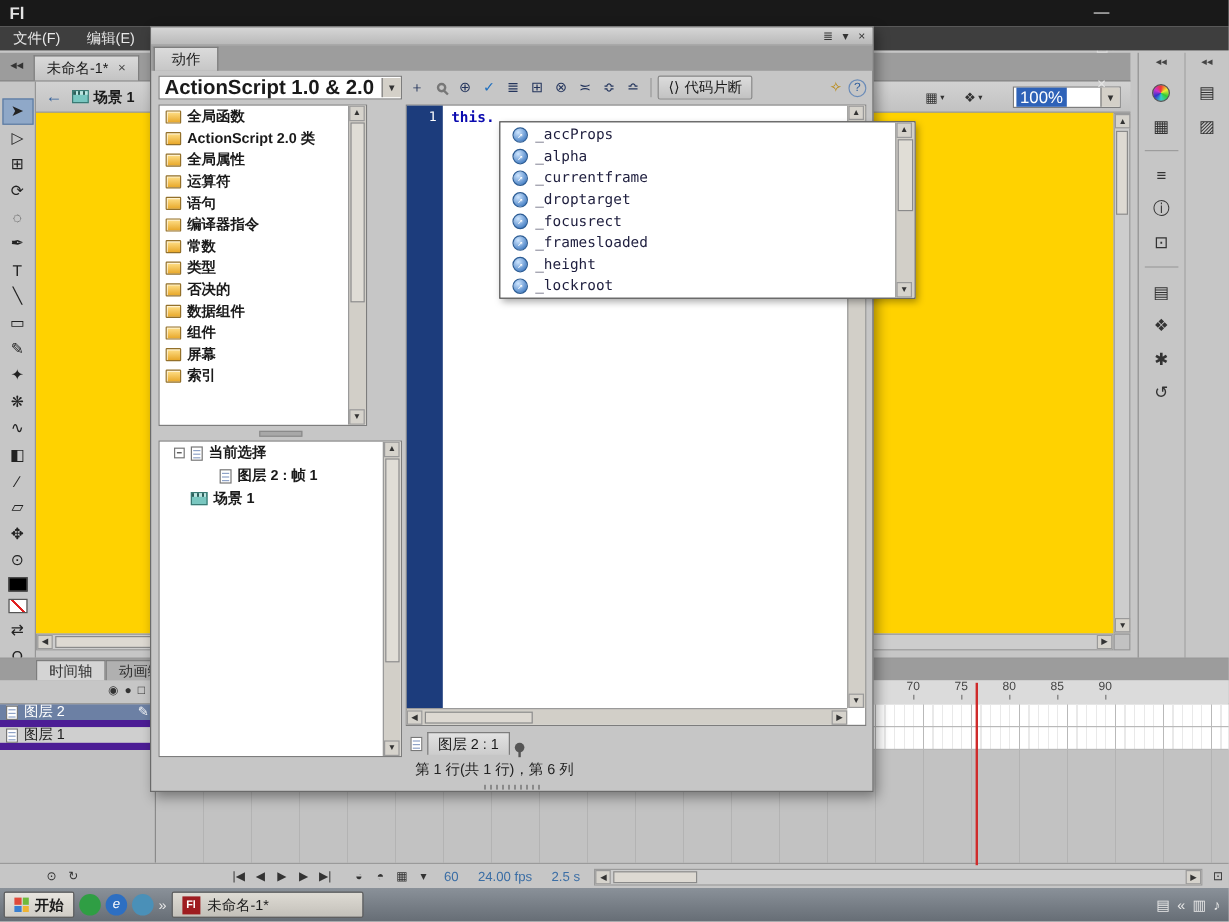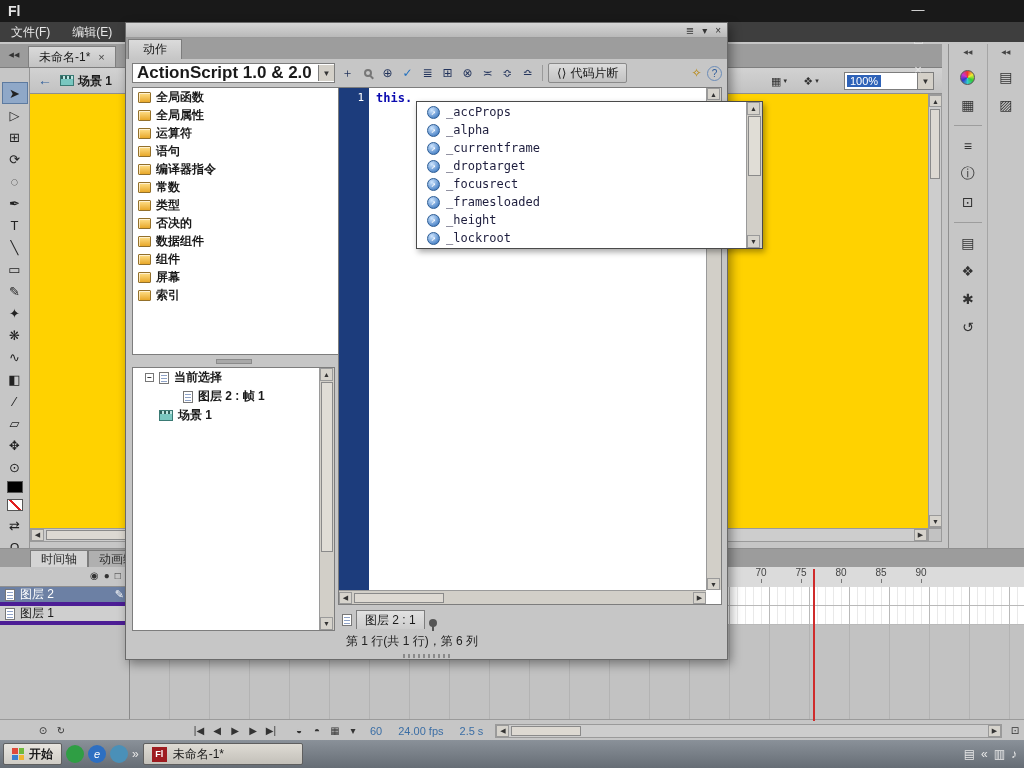--- a/index.html
+++ b/index.html
@@ -28,21 +28,21 @@
   .collapse-strip { width:28px; text-align:center; font-size:7px; color:#333; padding-bottom:8px; }
   .doc-tab { height:21px; background:linear-gradient(#dadada,#c3c3c3); border:1px solid #7f7f7f; border-bottom:none; display:flex; align-items:center; gap:8px; padding:0 10px; font-size:12px; }
   .doc-tab .x { color:#444; font-size:11px; }
 
   
   .editbar { position:absolute; top:68px; left:30px; width:912px; height:26px; background:linear-gradient(#d2d2d2,#c2c2c2); border-bottom:1px solid #8f8f8f; }
   .back-btn { position:absolute; left:6px; top:4px; width:18px; height:18px; color:#35629c; font-weight:bold; font-size:14px; text-align:center; }
   .scene-lbl { position:absolute; left:48px; top:5px; font-weight:bold; }
   .ebtn { position:absolute; top:4px; width:26px; height:18px; display:flex; align-items:center; justify-content:center; gap:2px; font-size:11px; color:#333; border:1px solid transparent; }
   .zoom-combo { position:absolute; right:8px; top:4px; width:90px; height:18px; background:#fff; border:1px solid #7d7d7d; display:flex; align-items:center; }
-  .zoom-val { background:#2e62b8; color:#fff; padding:0 3px; margin-left:2px; font-size:11px; }
+  .zoom-val { background:#2e62b8; color:#fff; padding:0 3px; margin-left:2px; font-size:14px; }
   .combo-arrow { margin-left:auto; width:16px; height:16px; background:#d4d0c8; border-left:1px solid #7d7d7d; font-size:8px; display:flex; align-items:center; justify-content:center; color:#333; }
 
   
   .tools { position:absolute; left:0; top:68px; width:30px; height:672px; background:#c6c6c6; border-right:1px solid #969696; display:flex; flex-direction:column; align-items:center; padding-top:14px; }
   .tool { width:26px; height:22px; display:flex; align-items:center; justify-content:center; font-size:13px; color:#222; }
   .tool.active { background:#8fa8c8; border:1px solid #5c7aa0; }
   .chip { width:16px; height:12px; border:1px solid #555; margin:3px 0; }
   .chip.stroke { background:#000; }
   .chip.nofill { background:linear-gradient(45deg, #fff 44%, #e02020 44%, #e02020 56%, #fff 56%); }
 
@@ -70,21 +70,21 @@
   .tl-tab { height:17px; padding:0 10px; display:flex; align-items:center; font-size:12px; border:1px solid #7d7d7d; border-bottom:none; background:#b0b0b0; color:#2e2e2e; }
   .tl-tab.active { background:#d4d4d4; }
   .tl-header { position:absolute; left:0; top:18px; width:1024px; height:20px; background:#c6c6c6; border-bottom:1px solid #8f8f8f; }
   .layer-hicons { position:absolute; left:90px; top:3px; display:flex; gap:5px; font-size:10px; color:#333; }
   .ruler { position:absolute; left:130px; top:0; width:894px; height:20px; background:#dbdbdb; border-left:1px solid #8f8f8f; }
   .ruler-nums { position:absolute; left:610px; top:0; display:flex; }
   .ruler-num { width:40px; text-align:center; font-size:10px; color:#444; }
   .ruler-num::after { content:""; display:block; width:1px; height:4px; background:#777; margin:1px auto 0; }
   .tl-body { position:absolute; left:0; top:38px; width:1024px; height:132px; }
   .layer-panel { position:absolute; left:0; top:0; width:130px; height:132px; border-right:1px solid #8a8a8a; }
-  .layer-row { height:19px; display:flex; align-items:center; gap:5px; padding:0 5px; border-bottom:4px solid #4c1d95; background:#cfcfcf; font-size:12px; }
+  .layer-row { height:19px; display:flex; align-items:center; gap:5px; padding:0 5px; border-bottom:6px solid #4c1d95; background:#cfcfcf; font-size:12px; }
   .layer-row.selected { background:#6c80a4; color:#fff; }
   .layer-row .pencil { margin-left:auto; font-size:11px; }
   .tl-grid { position:absolute; left:130px; top:0; width:894px; height:38px; background-color:#fff;
     background-image: repeating-linear-gradient(90deg, transparent 0 39px, #b9b9b9 39px 40px),
                       repeating-linear-gradient(90deg, transparent 0 7px, #e9e9e9 7px 8px); }
   .grid-row { height:19px; border-bottom:1px solid #b9b9b9; }
   .tl-empty { position:absolute; left:130px; top:38px; width:894px; height:94px;
     background-image: repeating-linear-gradient(90deg, transparent 0 39px, rgba(0,0,0,.08) 39px 40px); }
   .playhead { position:absolute; left:813px; top:20px; width:2px; height:152px; background:#cf2b2b; z-index:3; }
   .tl-controls { position:absolute; left:0; top:170px; width:1024px; height:22px; background:#c6c6c6; border-top:1px solid #9a9a9a; display:flex; align-items:center; }
@@ -102,21 +102,21 @@
   .fl-chip { width:15px; height:15px; background:#9e1c20; color:#fff; font-size:9px; font-weight:bold; display:flex; align-items:center; justify-content:center; flex:none; }
   .tray { margin-left:auto; display:flex; align-items:center; gap:6px; color:#e8e8e8; font-size:12px; padding-right:4px; }
 
   
   .actions-panel { position:absolute; left:125px; top:22px; width:603px; height:638px; background:#c6c6c6; border:1px solid #6a6a6a; box-shadow:3px 4px 10px rgba(0,0,0,.4); z-index:40; }
   .ap-header { position:absolute; left:0; top:0; width:100%; height:15px; background:linear-gradient(#d6d6d6,#b9b9b9); border-bottom:1px solid #9a9a9a; display:flex; align-items:center; justify-content:flex-end; gap:8px; padding:0 6px; font-size:10px; color:#333; }
   .ap-tabs { position:absolute; left:0; top:15px; width:100%; height:21px; background:#9d9d9d; display:flex; align-items:flex-end; padding-left:2px; }
   .ap-tab { height:20px; background:linear-gradient(#dbdbdb,#c6c6c6); border:1px solid #7d7d7d; border-bottom:none; padding:0 14px; display:flex; align-items:center; font-size:12px; }
   .as-combo { position:absolute; left:6px; top:40px; width:203px; height:20px; background:#fff; border:1px solid #7d7d7d; display:flex; align-items:center; }
   .as-combo .txt { padding-left:4px; font-weight:bold; font-size:17px; flex:1; white-space:nowrap; overflow:hidden; }
-  .toolbox { position:absolute; left:6px; top:64px; width:237px; height:268px; background:#fff; border:1px solid #7d7d7d; overflow:hidden; }
+  .toolbox { position:absolute; left:6px; top:64px; width:174px; height:268px; background:#fff; border:1px solid #7d7d7d; overflow:hidden; }
   .tb-list { position:absolute; left:0; top:0; right:15px; }
   .tb-row { height:18px; display:flex; align-items:center; gap:5px; padding-left:5px; font-weight:600; font-size:12px; white-space:nowrap; }
   .book { width:13px; height:11px; flex:none; background:linear-gradient(#ffe08a,#e8a82a); border:1px solid #93702a; border-radius:1px; box-shadow:inset 1px 1px 0 rgba(255,255,255,.6); }
   .vsb { position:absolute; right:0; top:0; bottom:0; width:15px; background:#d2cfc8; border-left:1px solid #9a9a9a; }
   .vsb .up { position:absolute; top:0; left:0; right:0; height:13px; }
   .vsb .dn { position:absolute; bottom:0; left:0; right:0; height:13px; }
   .vsb .th { position:absolute; left:1px; right:1px; border:1px solid #8a8a8a; background:#e0ddd6; }
   .splitter { position:absolute; left:6px; top:334px; width:203px; height:8px; display:flex; align-items:center; justify-content:center; }
   .splitter::after { content:""; width:34px; height:3px; background:#a8a8a8; border:1px solid #8a8a8a; }
   .seltree { position:absolute; left:6px; top:344px; width:203px; height:264px; background:#fff; border:1px solid #7d7d7d; overflow:hidden; }
@@ -375,20 +375,24 @@
   </div>
 
   <div class="toolbox">
     <div class="tb-list">
 
         <div class="tb-row">
           <span class="book"></span>
           <span>全局函数</span>
         </div>
 
+        <div class="tb-row">
+          <span class="book"></span>
+          <span>ActionScript 2.0 类</span>
+        </div>
 
         <div class="tb-row">
           <span class="book"></span>
           <span>全局属性</span>
         </div>
 
         <div class="tb-row">
           <span class="book"></span>
           <span>运算符</span>
         </div>

